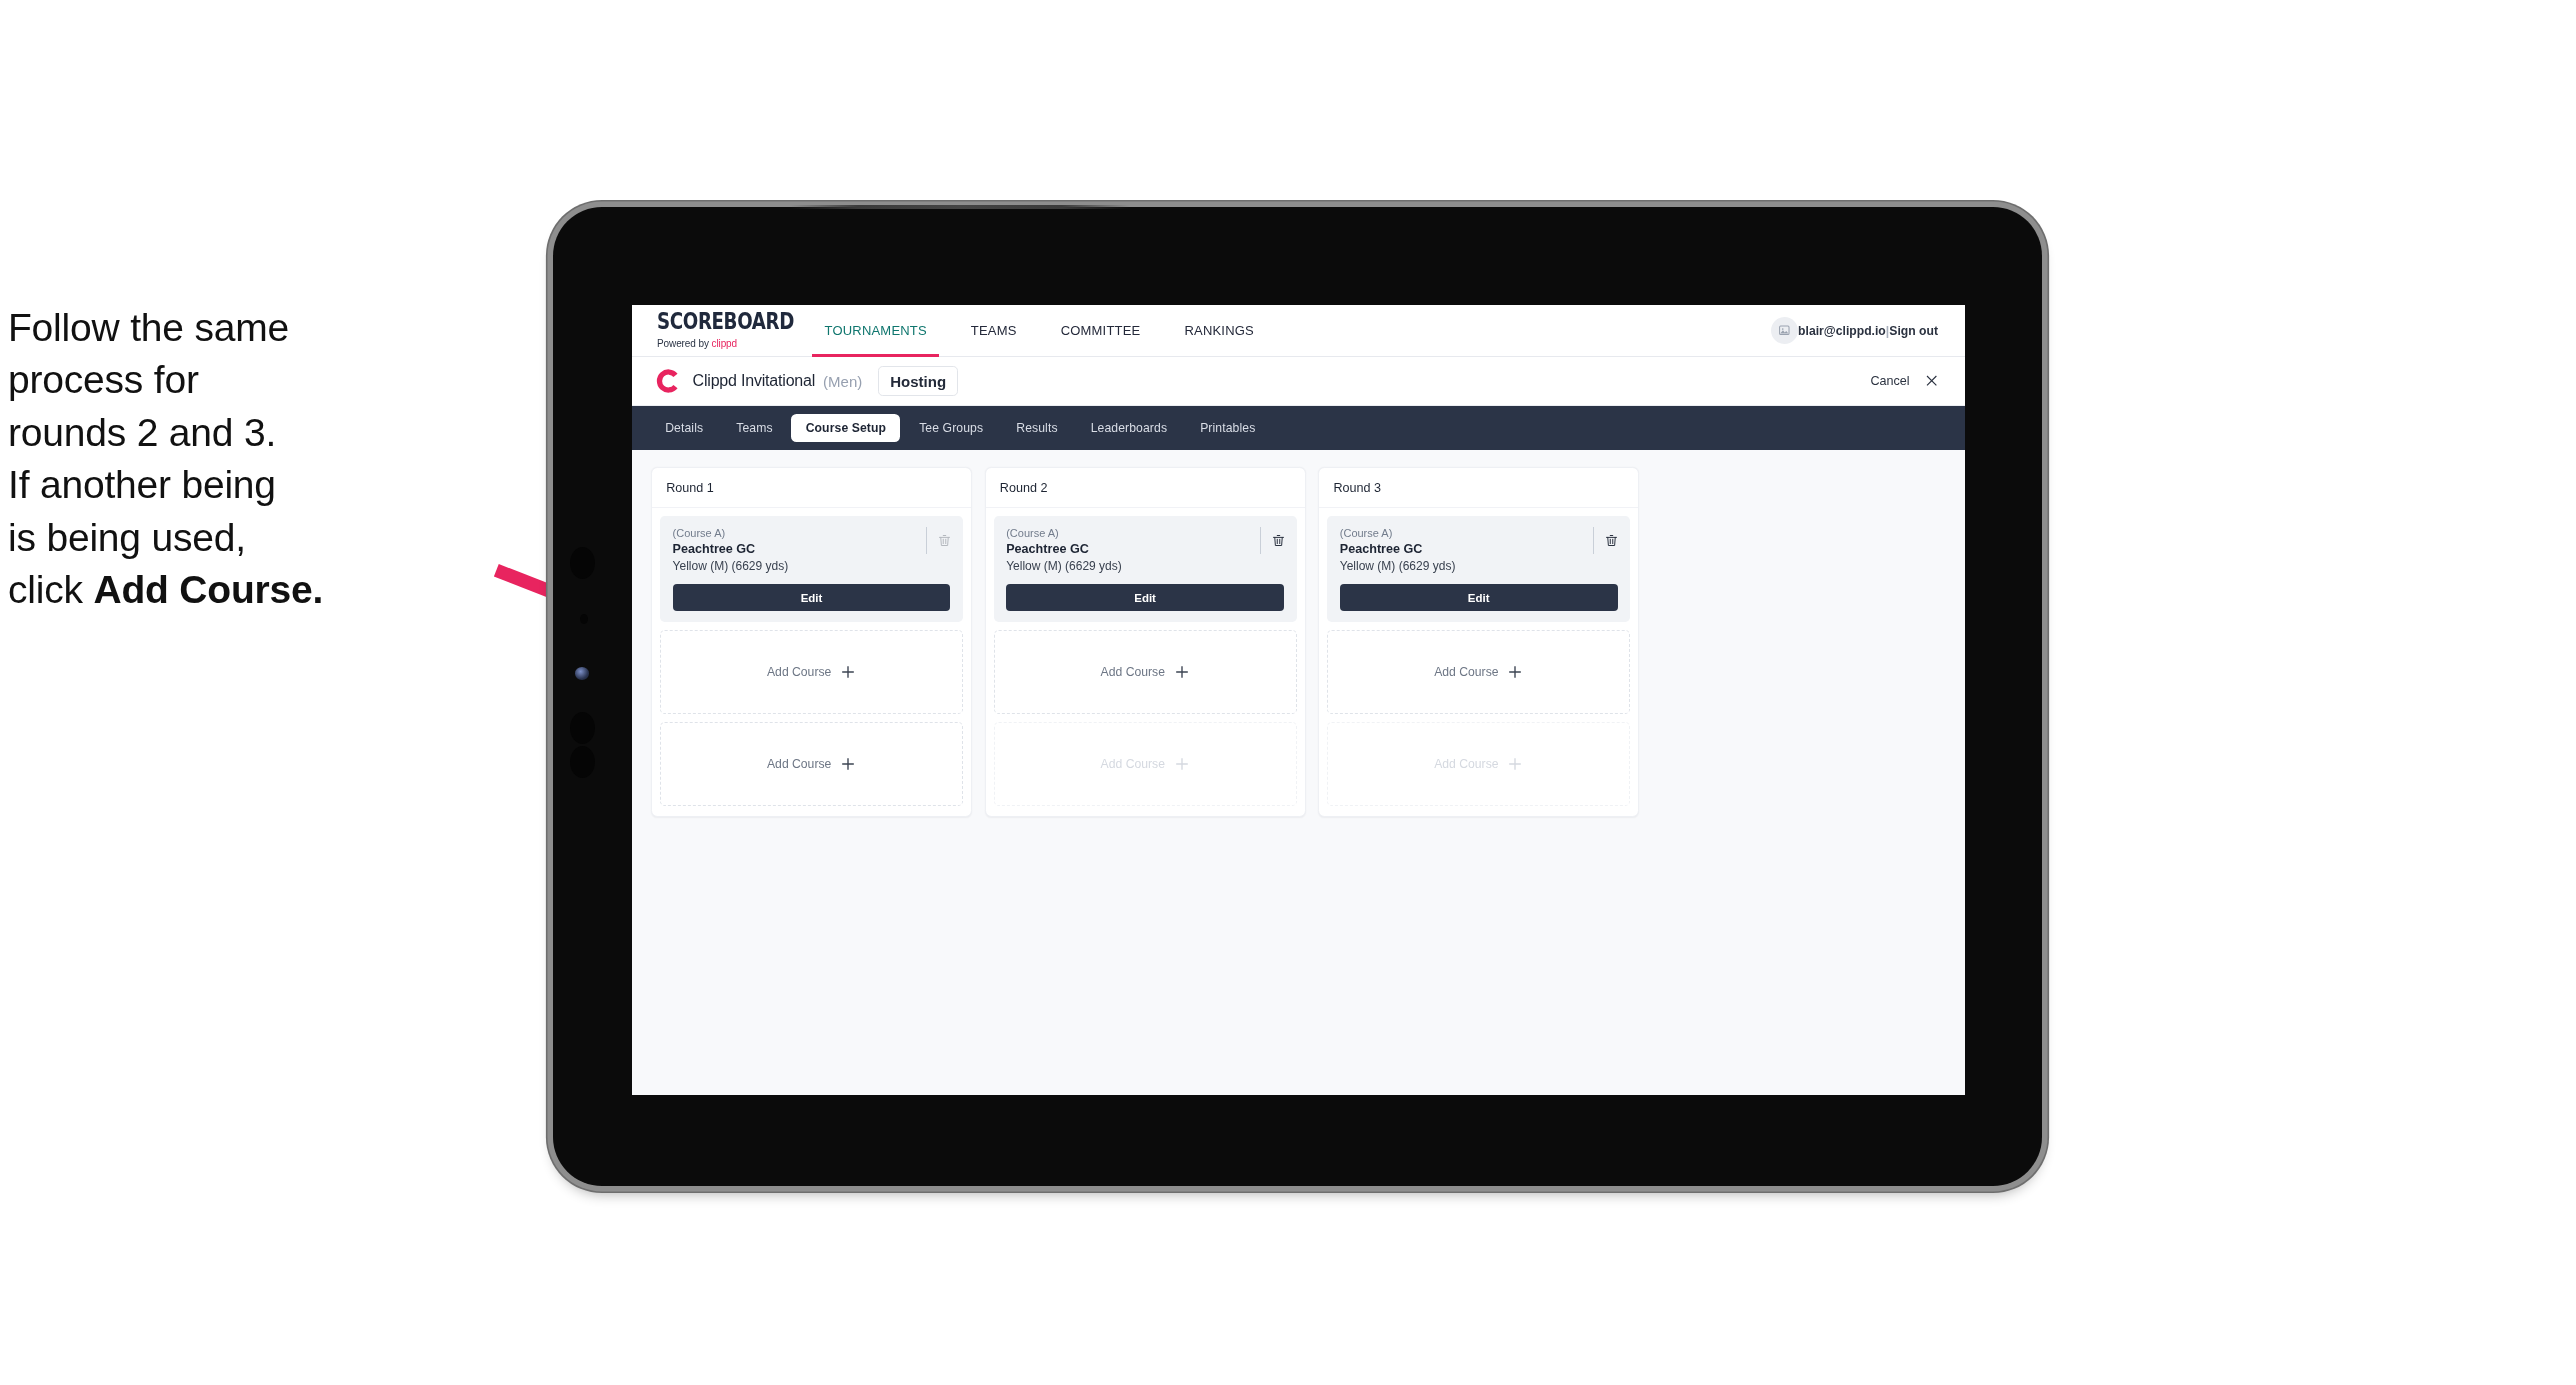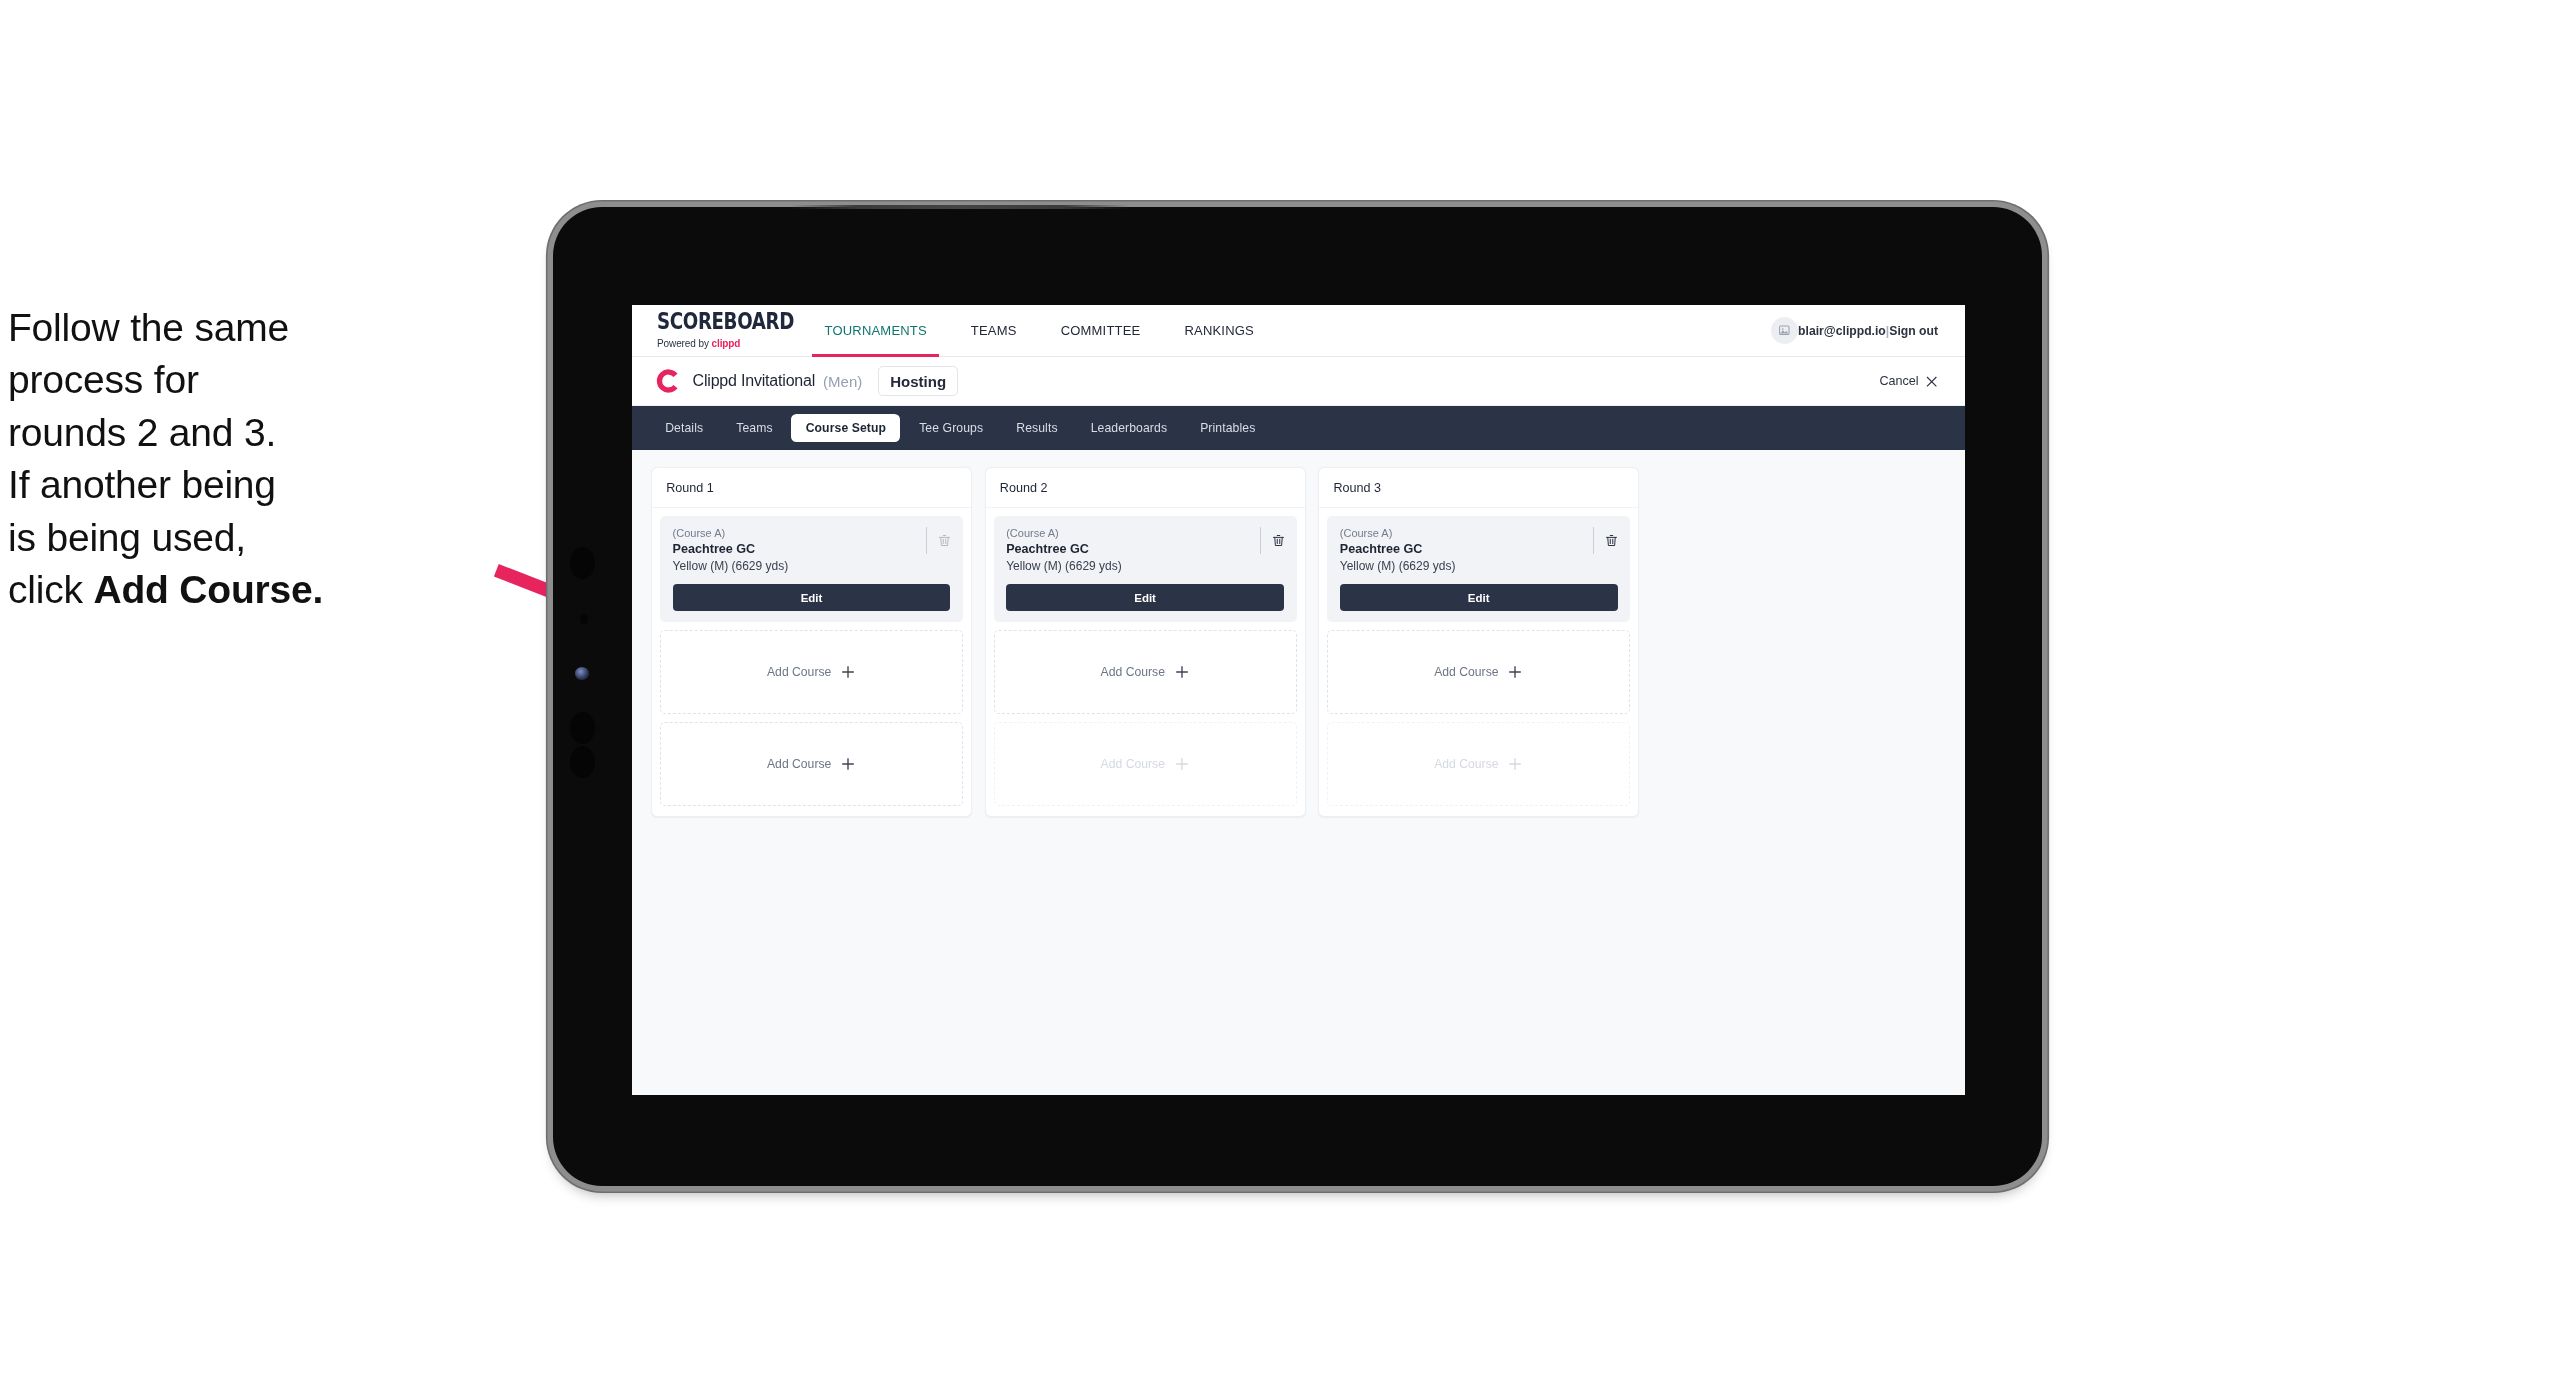--- a/index.html
+++ b/index.html
@@ -66,21 +66,21 @@
     position: relative;
   }
   .logo-block { padding-left: 25px; width: 150px; }
   .logo-word {
     font-family: "DejaVu Sans", sans-serif;
     font-weight: 700; font-size: 19px; letter-spacing: -0.4px;
     color: #20293c; line-height: 1; transform: scaleY(1.22) scaleX(0.96);
     transform-origin: left center;
   }
   .logo-sub { margin-top: 6.3px; font-size: 10px; color: #2b3445; letter-spacing: -0.1px; }
-  .logo-sub .brand { color: #e8245f; font-weight: 700; }
+  .logo-sub .brand { color: #e8245f; font-weight: 400; }
 
   .navtabs { display: flex; align-items: stretch; height: 52px; margin-left: 20.5px; }
   .navtab {
     display: flex; align-items: center;
     padding: 0 22px;
     font-size: 13px; color: #24293a; letter-spacing: 0.2px;
     position: relative; cursor: pointer;
   }
   .navtab.active { color: #0f766e; }
   .navtab.active::after {
@@ -112,21 +112,21 @@
     display:flex; align-items:center; justify-content:center;
   }
   .tourn-name { font-size: 16px; color: #1d2433; letter-spacing: -0.2px; }
   .tourn-gender { font-size: 15px; color: #97a0b0; margin-left: 8px; }
   .hosting-badge {
     margin-left: 16px; padding: 5.5px 11px;
     border: 0.8px solid #e2e5ea; border-radius: 4.7px;
     font-size: 15px; font-weight: 700; color: #232a39; background: #fff;
   }
   .cancel-btn {
-    margin-left: auto; display: flex; align-items: flex-end; gap: 6px;
+    margin-left: auto; display: flex; align-items: center; gap: 15px;
     font-size: 12.6px; color: #2b3240; cursor: pointer;
   }
 
   
   .sectiontabs {
     height: 44px; background: #2b3447;
     display: flex; align-items: center; padding-left: 19px; gap: 4.7px;
   }
   .stab {
     padding: 7.1px 14.2px; border-radius: 5.5px;

